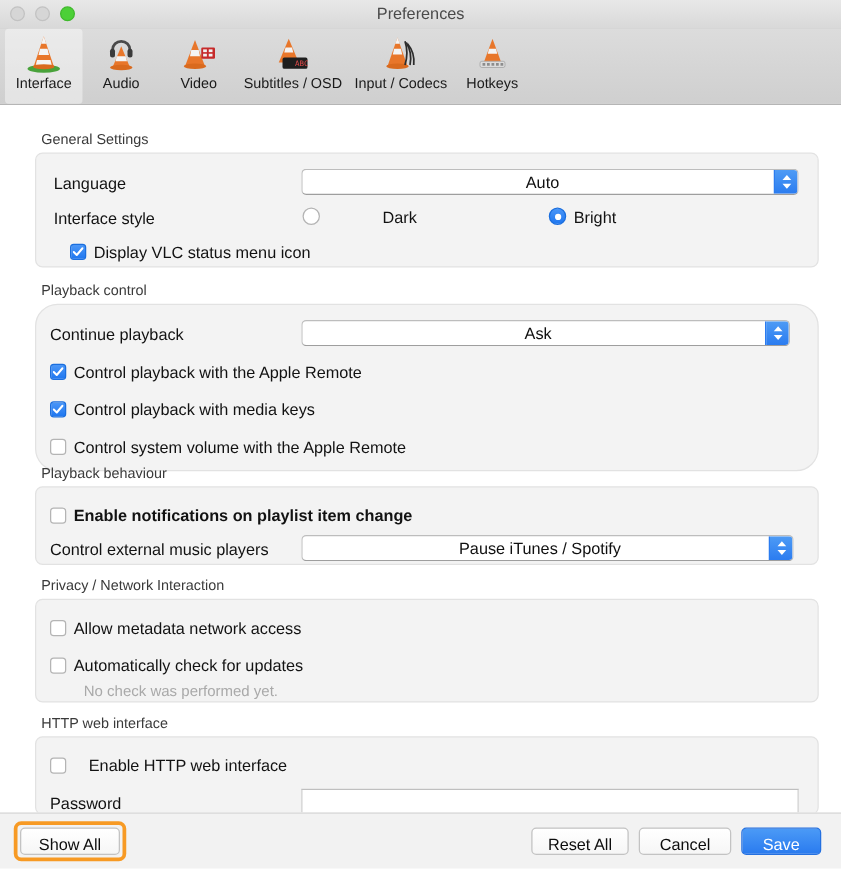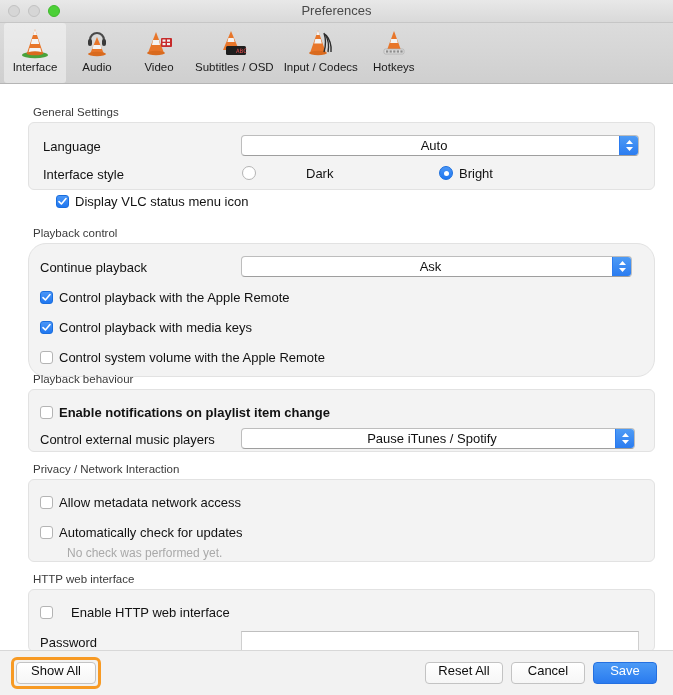--- a/index.html
+++ b/index.html
@@ -237,21 +237,21 @@
     background: #f2f2f2;
     border-top: 1px solid #d8d8d8;
   }
   .btn {
     position: absolute;
     height: 22px;
     border-radius: 4px;
     box-sizing: border-box;
     font-size: 13px;
     display: flex;
-    align-items: flex-start;
+    align-items: flex-end;
     justify-content: center;
     background: linear-gradient(to bottom, #ffffff, #f6f6f6);
     border: 1px solid #c3c3c3;
     color: #0d0d0d;
     cursor: default;
     white-space: nowrap;
   }
   .btn.primary {
     background: linear-gradient(to bottom, #4b9af6, #2a7bef);
     border: 1px solid #2470e0;
@@ -366,21 +366,21 @@
         </svg>
       </span>
       <span class="tlabel">Hotkeys</span>
     </div>
   </div>
 
   <div class="content">
 
     <div class="group" style="top:22px;">
       <div class="legend">General Settings</div>
-      <div class="box" style="height:68px;">
+      <div class="box" style="height:92px;">
 
         <div class="row" style="left:14px; top:13px;">
           <span class="flabel">Language</span>
         </div>
         <div class="popup" style="left:212px; top:12px; width:398px;">
           <span class="val">Auto</span>
           <span class="stepper">
             <svg width="9" height="15" viewBox="0 0 9 15">
               <polygon points="4.5,2 8,6 1,6" fill="#ffffff"></polygon>
               <polygon points="4.5,13 8,9 1,9" fill="#ffffff"></polygon>

